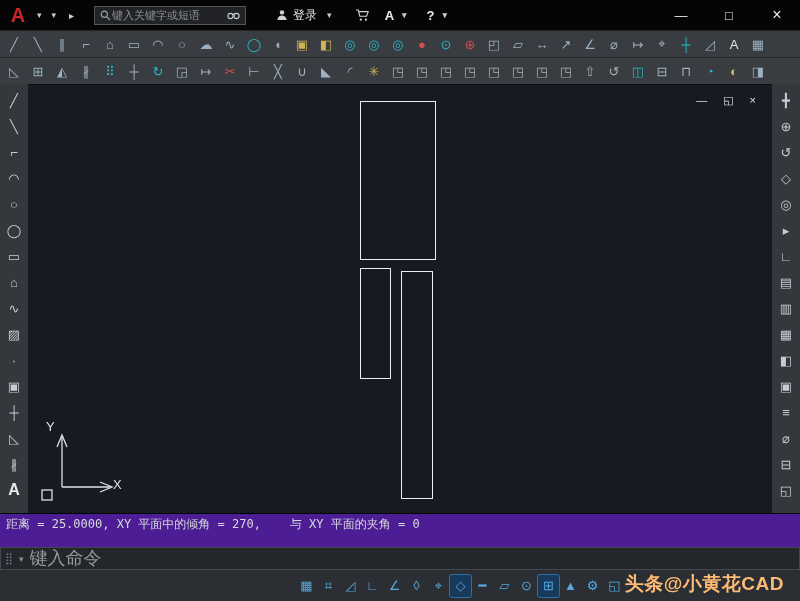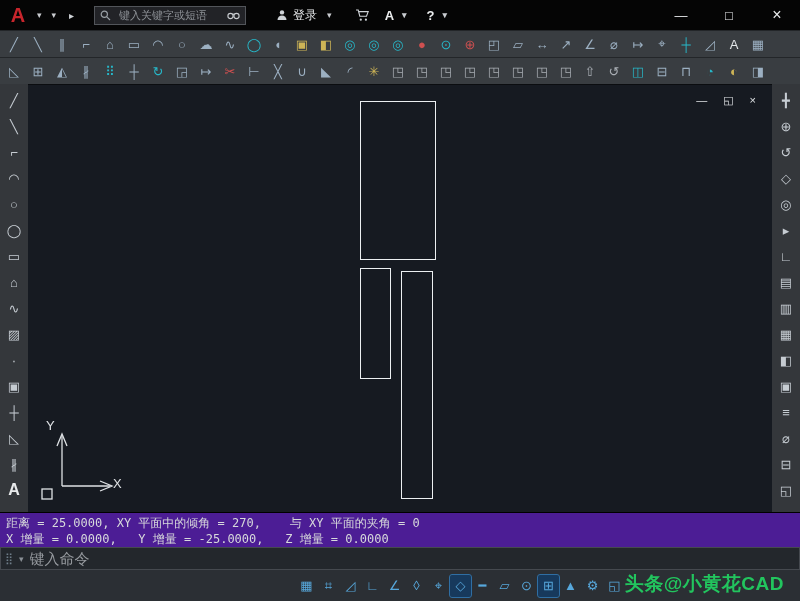--- a/index.html
+++ b/index.html
@@ -6,21 +6,21 @@
   html,body { background:#000; }
   body { width:800px; height:601px; overflow:hidden; font-family:"Liberation Sans", sans-serif; }
   .app { width:800px; height:601px; display:flex; flex-direction:column; background:#2e3236; }
 
   
   .titlebar { flex:0 0 30px; background:#050505; display:flex; align-items:center; padding:0 8px 0 4px; color:#d6d8da; }
   .app-logo { font-weight:700; font-size:20px; color:#c8252c; width:28px; text-align:center; cursor:default; }
   .caret { font-size:9px; color:#c9ccd0; margin:0 5px; }
   .file-tab { height:26px; align-self:flex-end; background:#ececec; color:#141414; font-size:12px; display:flex; align-items:center; padding:0 24px; margin-left:8px; border-radius:2px 2px 0 0; }
   .tab-next { color:#cfd3d7; font-size:10px; margin-left:8px; }
-  .search-box { margin-left:20px; width:152px; height:19px; background:#222327; border:1px solid #52555a; display:flex; align-items:center; gap:8px; padding:0 5px; }
+  .search-box { margin-left:20px; width:152px; height:19px; background:#222327; border:1px solid #52555a; display:flex; align-items:center; gap:1px; padding:0 5px; }
   .search-box input { flex:1; min-width:0; background:transparent; border:none; outline:none; color:#c9ccd0; font-size:11px; font-family:"Liberation Sans",sans-serif; }
   .search-box input::placeholder { color:#8d9196; }
   .signin { display:flex; align-items:center; gap:5px; margin-left:30px; font-size:12px; color:#e2e4e6; }
   .cart { margin-left:18px; }
   .a360, .help { margin-left:15px; display:flex; align-items:center; gap:3px; font-weight:700; font-size:13px; color:#eceeef; }
   .win-controls { margin-left:auto; display:flex; gap:34px; font-size:13px; color:#e8eaec; padding-right:8px; }
   .win-controls span { width:14px; text-align:center; cursor:default; }
   .win-controls .close { font-size:16px; line-height:13px; }
 
   
@@ -39,29 +39,29 @@
   .vp-controls span { cursor:default; }
   .ucs { position:absolute; left:8px; bottom:6px; width:90px; height:88px; }
   .axis-label { position:absolute; color:#dfe2e5; font-size:13px; }
 
   
   .msg-area { flex:0 0 34px; background:#4c1d95; padding:2px 0 0 6px; border-top:1px solid #000; }
   .msg-line { color:#d7d9db; font-family:"DejaVu Sans Mono", monospace; font-size:12px; line-height:16px; white-space:pre; }
   .cmd-row { flex:0 0 23px; background:#23272c; border:1px solid #45494f; display:flex; align-items:center; padding-left:4px; gap:6px; }
   .cmd-grip { color:#6f7e8a; font-size:11px; }
   .cmd-caret { color:#8a9096; font-size:9px; }
-  .cmd-row input { flex:1; background:transparent; border:none; outline:none; color:#ef4444; font-size:15px; font-family:"Liberation Sans",sans-serif; }
+  .cmd-row input { flex:1; background:transparent; border:none; outline:none; color:#ef4444; font-size:18px; font-family:"Liberation Sans",sans-serif; }
   .cmd-row input::placeholder { color:#969a9f; }
 
   
   .statusbar { flex:0 0 31px; background:#2b2f34; display:flex; align-items:center; position:relative; }
   .sb-icons { display:flex; align-items:center; margin-left:296px; }
   .statusbar .icon { width:21px; height:22px; font-size:13px; margin-right:1px; border-radius:2px; color:#57a8dc; }
   .statusbar .icon.active { background:#17395c; outline:1px solid #2f6ea3; }
-  .watermark { position:absolute; right:16px; top:50%; transform:translateY(-58%); color:#22c55e; font-size:19px; font-weight:700; letter-spacing:0.5px; }
+  .watermark { position:absolute; right:16px; top:50%; transform:translateY(-58%); color:#fdba74; font-size:19px; font-weight:700; letter-spacing:0.5px; }
 </style>
 </head>
 <body>
 
 <div class="app">
 
   <div class="titlebar">
     <span class="app-logo">A</span>
     <span class="caret">▾</span>
     <span class="caret">▾</span>
@@ -242,21 +242,20 @@
         <span class="icon">▣</span>
         <span class="icon">≡</span>
         <span class="icon">⌀</span>
         <span class="icon">⊟</span>
         <span class="icon">◱</span>
       </div>
   </div>
 
   <div class="msg-area">
     <div class="msg-line">距离 = 25.0000, XY 平面中的倾角 = 270,    与 XY 平面的夹角 = 0</div>
-    <div class="msg-line">X 增量 = 0.0000,   Y 增量 = -25.0000,   Z 增量 = 0.0000</div>
   </div>
 
   <div class="cmd-row">
     <span class="cmd-grip">⣿</span>
     <span class="cmd-caret">▾</span>
     <input type="text" placeholder="键入命令" style="">
   </div>
 
   <div class="statusbar">
     <div class="sb-icons">

